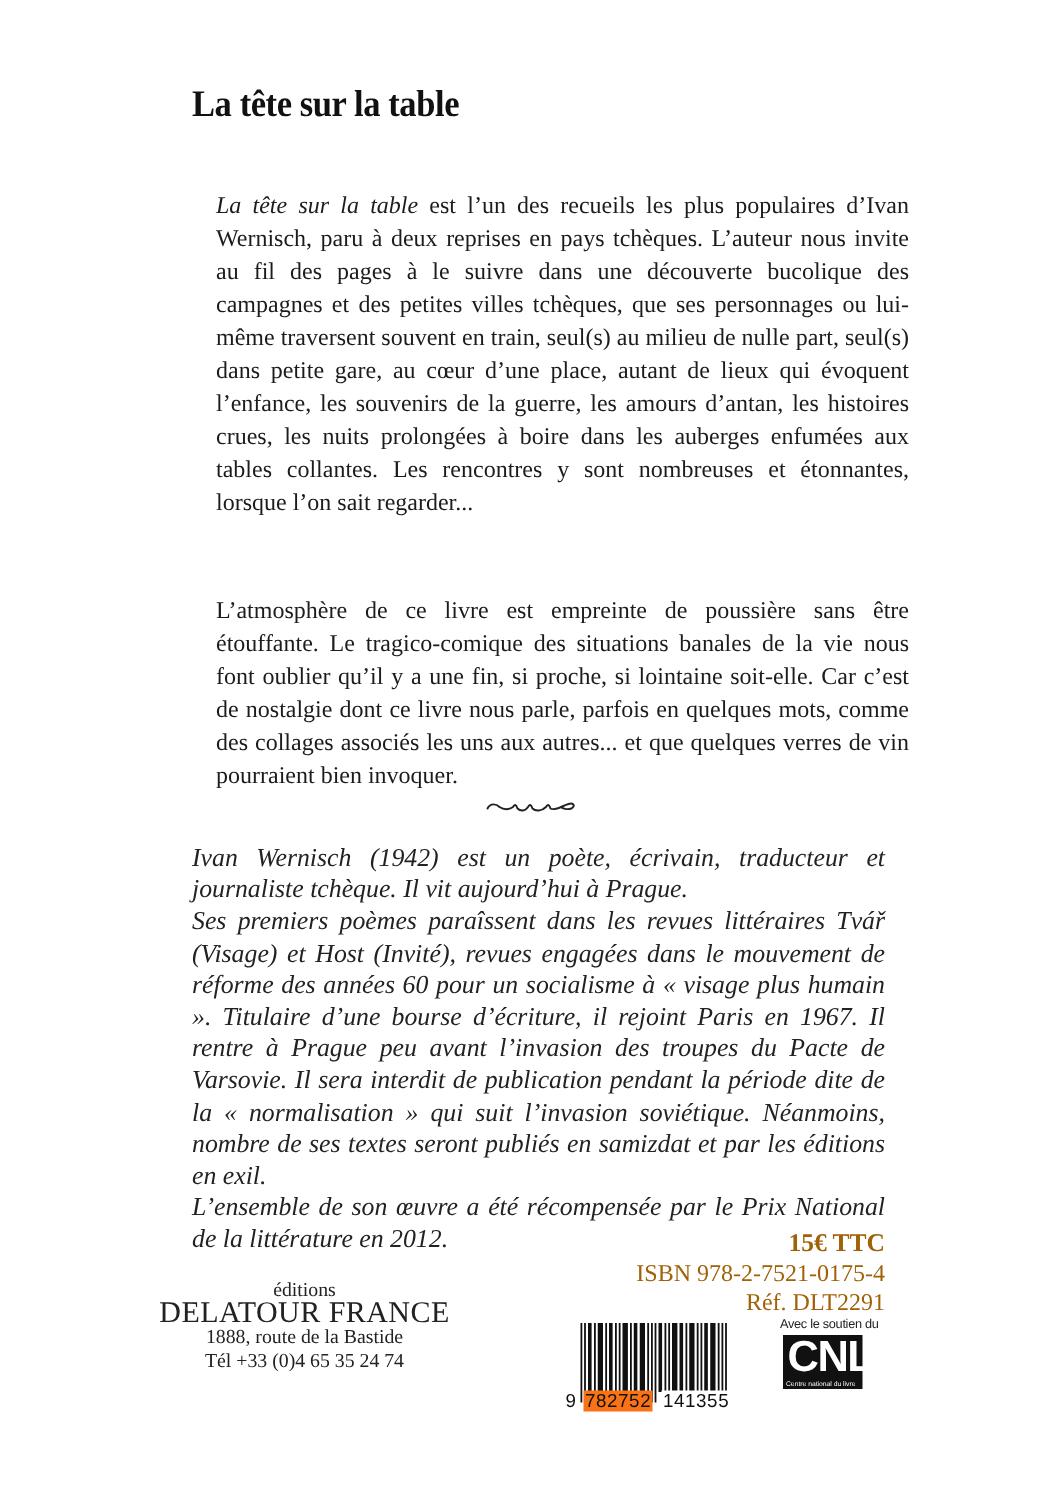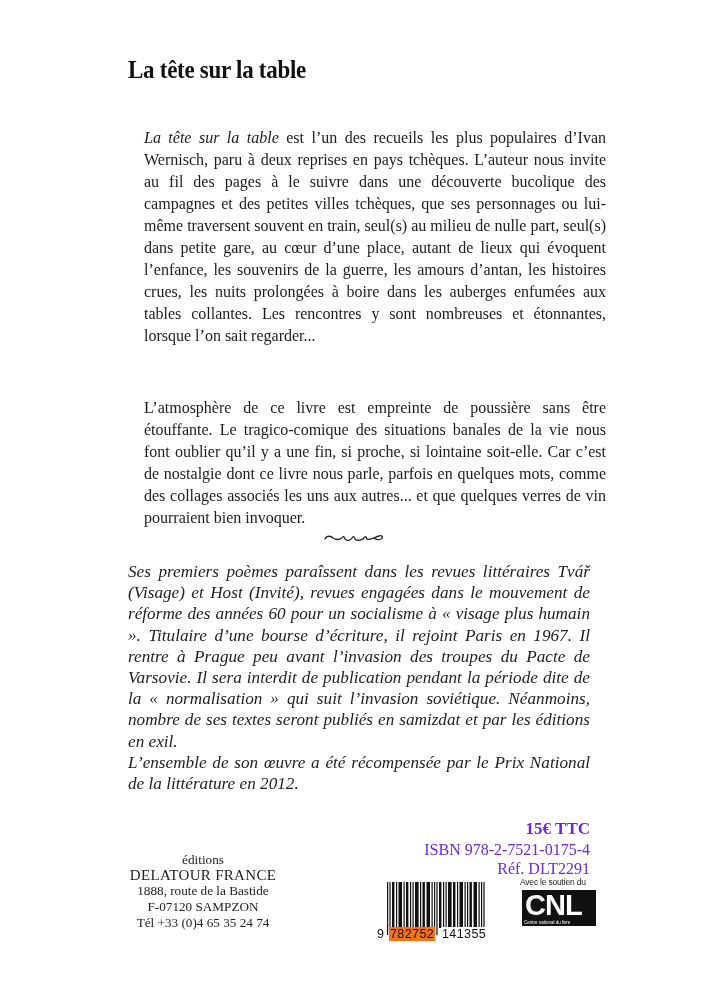--- a/index.html
+++ b/index.html
@@ -8,38 +8,38 @@
   .title { position: absolute; left: 128px; top: 56px; font-size: 25px; font-weight: bold;
            letter-spacing: -0.3px; margin: 0; color: #111; transform: scaleX(0.92); transform-origin: left; }
   .para { position: absolute; left: 128px; width: 462px; font-size: 16px; line-height: 22px;
           text-align: justify; margin: 16px; color: #1c1c1c; }
   .p1 { top: 111px; }
   .p2 { top: 381px; }
   .ornament { position: absolute; left: 323px; top: 530px; width: 62px; height: 16px; }
   .bio { position: absolute; left: 128px; top: 561px; width: 462px; font-size: 17.2px;
          line-height: 21.2px; font-style: italic; text-align: justify; margin: 0; color: #222; }
   .bio p { margin: 0; }
-  .price-block { position: absolute; right: 117px; top: 818px; text-align: right; color: #6d28d9; }
+  .price-block { position: absolute; right: 117px; top: 818px; text-align: right; color: #a16207; }
   .price { font-size: 17px; font-weight: bold; line-height: 22px; }
   .isbn, .ref { font-size: 16px; line-height: 19px; }
   .publisher { position: absolute; left: 96px; top: 852px; width: 214px; text-align: center;
                font-size: 13.2px; line-height: 15.7px; color: #222; }
-  .publisher .name { font-size: 15px; letter-spacing: 0.3px; }
+  .publisher .name { font-size: 20px; letter-spacing: 0.3px; }
   .barcode { position: absolute; left: 377px; top: 880px; width: 118px; height: 64px; }
   .barcode svg { display: block; }
   .barcode-digits { position: absolute; left: 0; top: 47px; width: 118px; height: 16px;
                     font-family: "Liberation Sans", "DejaVu Sans", sans-serif; font-size: 12.5px;
                     letter-spacing: 0.4px; background: transparent; white-space: nowrap; color: #111; }
   .barcode-digits .d0 { position: absolute; left: 0; }
   .barcode-digits .d1 { position: absolute; left: 12px; background:#f97316; padding: 0 1px; }
   .barcode-digits .d2 { position: absolute; left: 64px; background:#fff; padding: 0 1px; }
   .cnl { position: absolute; left: 520px; top: 877px; width: 70px; }
   .cnl-caption { font-family: "Liberation Sans", "DejaVu Sans", sans-serif; font-size: 8.5px;
                  color: #222; white-space: nowrap; letter-spacing: -0.2px; }
-  .cnl-logo { margin-left: 2px; margin-top: 3px; width: 74px; height: 36px; background: #111; position: relative; }
+  .cnl-logo { margin-left: 2px; margin-top: 3px; width: 53px; height: 36px; background: #111; position: relative; }
   .cnl-letters { position: absolute; left: 3px; top: 1px; font-family: "Liberation Sans", "DejaVu Sans", sans-serif;
                  font-weight: bold; font-size: 29px; line-height: 29px; color: #fff; letter-spacing: -1px; }
   .cnl-sub { position: absolute; left: 2px; bottom: 1px; font-family: "Liberation Sans", "DejaVu Sans", sans-serif;
              font-size: 4.5px; color: #fff; white-space: nowrap; }
 </style>
 </head>
 <body>
 
 <h1 class="title">La tête sur la table</h1>
 
@@ -47,35 +47,35 @@
 
 <p class="para p2">L’atmosphère de ce livre est empreinte de poussière sans être étouffante. Le tragico-comique des situations banales de la vie nous font oublier qu’il y a une fin, si proche, si lointaine soit-elle. Car c’est de nostalgie dont ce livre nous parle, parfois en quelques mots, comme des collages associés les uns aux autres... et  que quelques verres de vin pourraient bien invoquer.</p>
 
 <div class="ornament">
   <svg width="62" height="16" viewBox="0 0 62 16">
     <path d="M2 9 C4 5, 8 6, 10 8 C13 10, 16 10, 19 8 C20 6, 21 6, 22 9 C24 11, 27 11, 29 8 C30 6, 31 6, 32 9 C34 11, 38 11, 41 8 C42 6, 43 6, 44 9 C47 11, 52 7, 56 6 C59 5, 61 7, 58 9 C55 10, 52 9, 51 8" fill="none" stroke="#222" stroke-width="1.3" stroke-linecap="round"></path>
   </svg>
 </div>
 
 <div class="bio">
+  <p>Ivan Wernisch (1942) est un  poète, écrivain, traducteur et journaliste tchèque. Il  vit aujourd’hui à Prague.</p>
   <p>Ses premiers poèmes paraîssent dans les revues littéraires Tvář (Visage) et Host (Invité), revues engagées dans le mouvement de réforme des années 60 pour un socialisme à « visage plus humain ». Titulaire d’une bourse d’écriture, il rejoint Paris en 1967. Il rentre à Prague peu avant l’invasion des troupes du Pacte de Varsovie. Il sera interdit de publication pendant la période dite de la « normalisation » qui suit l’invasion soviétique. Néanmoins, nombre de ses textes seront publiés en samizdat et par les éditions en exil.</p>
   <p>L’ensemble de son œuvre a été récompensée par le Prix National de la littérature en 2012.</p>
 </div>
 
 <div class="price-block">
   <div class="price">15€ TTC</div>
   <div class="isbn">ISBN 978-2-7521-0175-4</div>
   <div class="ref">Réf. DLT2291</div>
 </div>
 
 <div class="publisher">
   <div>éditions</div>
   <div class="name">DELATOUR FRANCE</div>
   <div>1888, route de la Bastide</div>
-  <div>F-07120 SAMPZON</div>
   <div>Tél +33 (0)4 65 35 24 74</div>
 </div>
 
 <div class="barcode">
   <svg width="118" height="56" viewBox="0 0 118 56">
     <g fill="#111">
       <rect x="10" y="2" width="1.2" height="53"></rect>
         <rect x="12.4" y="2" width="1.2" height="53"></rect>
       <rect x="15" y="2" width="2.4" height="46"></rect>
         <rect x="19" y="2" width="1.2" height="46"></rect>

